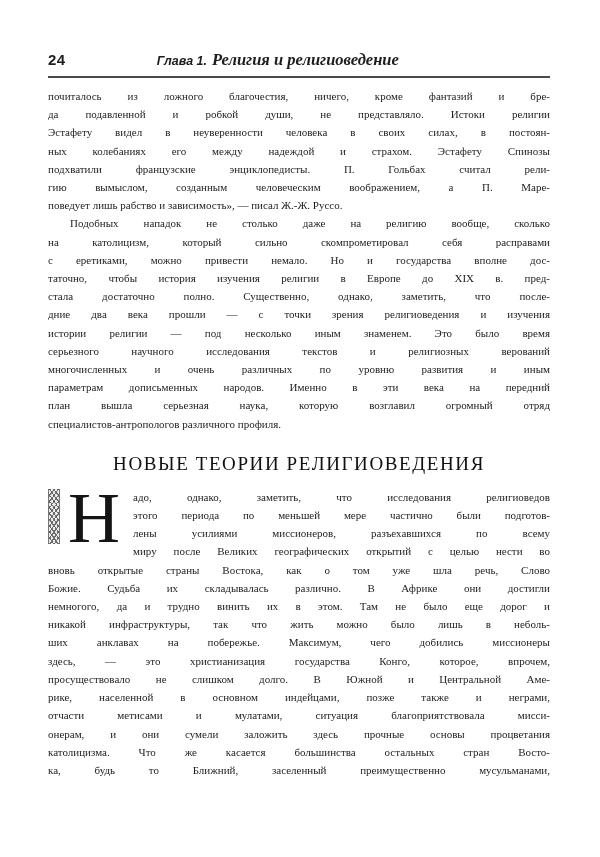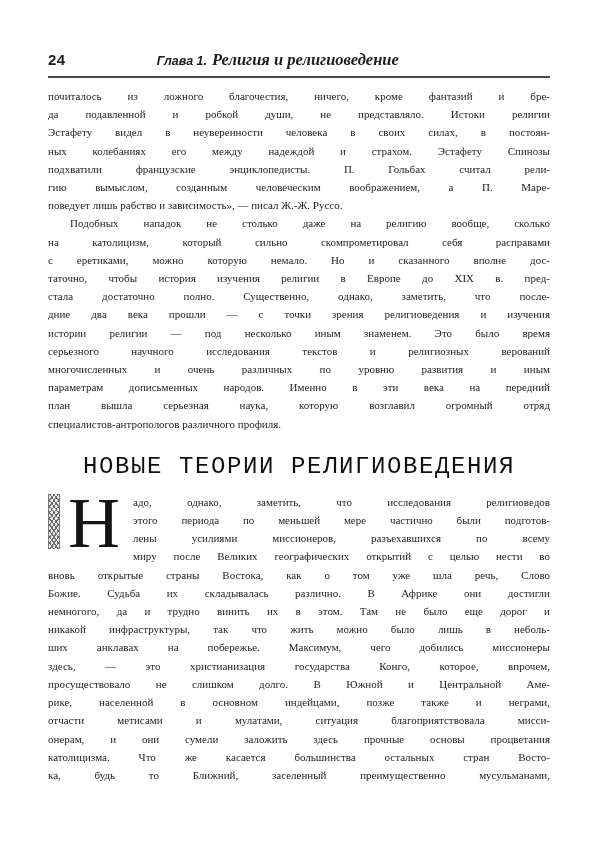--- a/index.html
+++ b/index.html
@@ -51,23 +51,23 @@
     font-size: 11px;
     line-height: 18.2px;
     text-align: justify;
     text-align-last: justify;
     white-space: normal;
   }
   .line.last { text-align-last: left; }
   .line.first-indent { text-indent: 22px; }
   
   .section-heading {
-    font-family: Liberation Mono, monospace;
+    font-family: Liberation Serif, serif;
     font-weight: 400;
-    font-size: 24px;
+    font-size: 19px;
     letter-spacing: 1.6px;
     text-align: center;
     color: #101010;
     margin: 20px 0 13px 0;
   }
   
   .dropcap-wrap {
     float: left;
     height: 55px;
     margin: 1px 13px 0 0;
@@ -115,21 +115,21 @@
         <div class="line">Эстафету видел в неуверенности человека в своих силах, в постоян-</div>
         <div class="line">ных колебаниях его между надеждой и страхом. Эстафету Спинозы</div>
         <div class="line">подхватили французские энциклопедисты. П. Гольбах считал рели-</div>
         <div class="line">гию вымыслом, созданным человеческим воображением, а П. Маре-</div>
         <div class="line last">поведует лишь рабство и зависимость», — писал Ж.-Ж. Руссо.</div>
       </div>
 
     <div class="para">
         <div class="line first-indent">Подобных нападок не столько даже на религию вообще, сколько</div>
         <div class="line">на католицизм, который сильно скомпрометировал себя расправами</div>
-        <div class="line">с еретиками, можно которую немало. Но и сказанного вполне дос-</div>
+        <div class="line">с еретиками, можно привести немало. Но и государства вполне дос-</div>
         <div class="line">таточно, чтобы история изучения религии в Европе до XIX в. пред-</div>
         <div class="line">стала достаточно полно. Существенно, однако, заметить, что после-</div>
         <div class="line">дние два века прошли — с точки зрения религиоведения и изучения</div>
         <div class="line">истории религии — под несколько иным знаменем. Это было время</div>
         <div class="line">серьезного научного исследования текстов и религиозных верований</div>
         <div class="line">многочисленных и очень различных по уровню развития и иным</div>
         <div class="line">параметрам дописьменных народов. Именно в эти века на передний</div>
         <div class="line">план вышла серьезная наука, которую возглавил огромный отряд</div>
         <div class="line last">специалистов-антропологов различного профиля.</div>
       </div>

